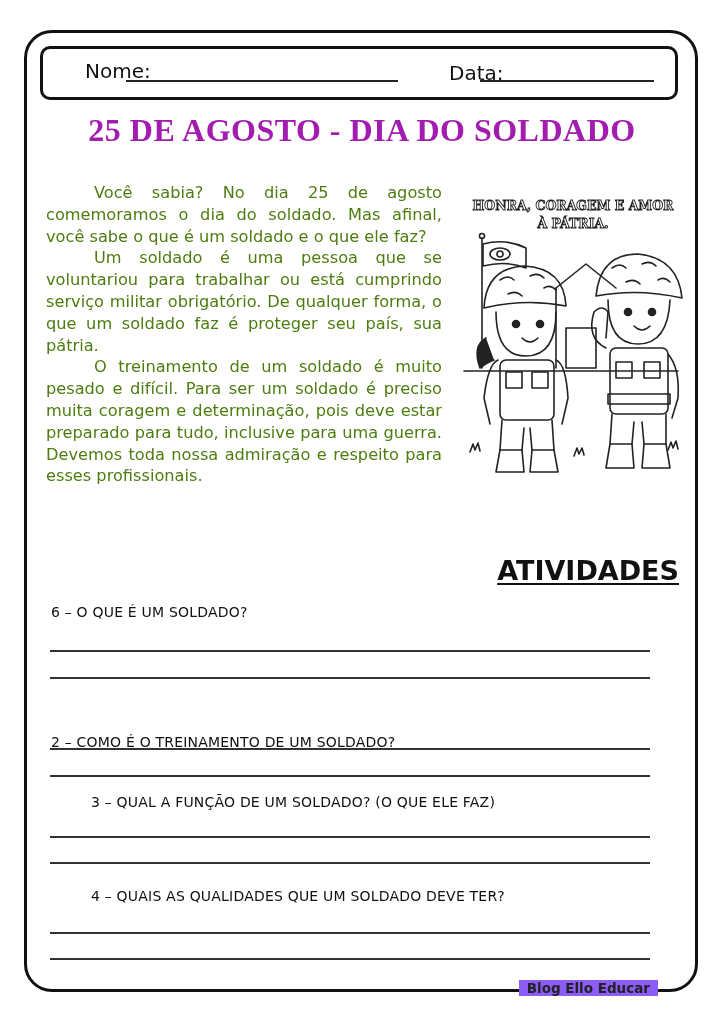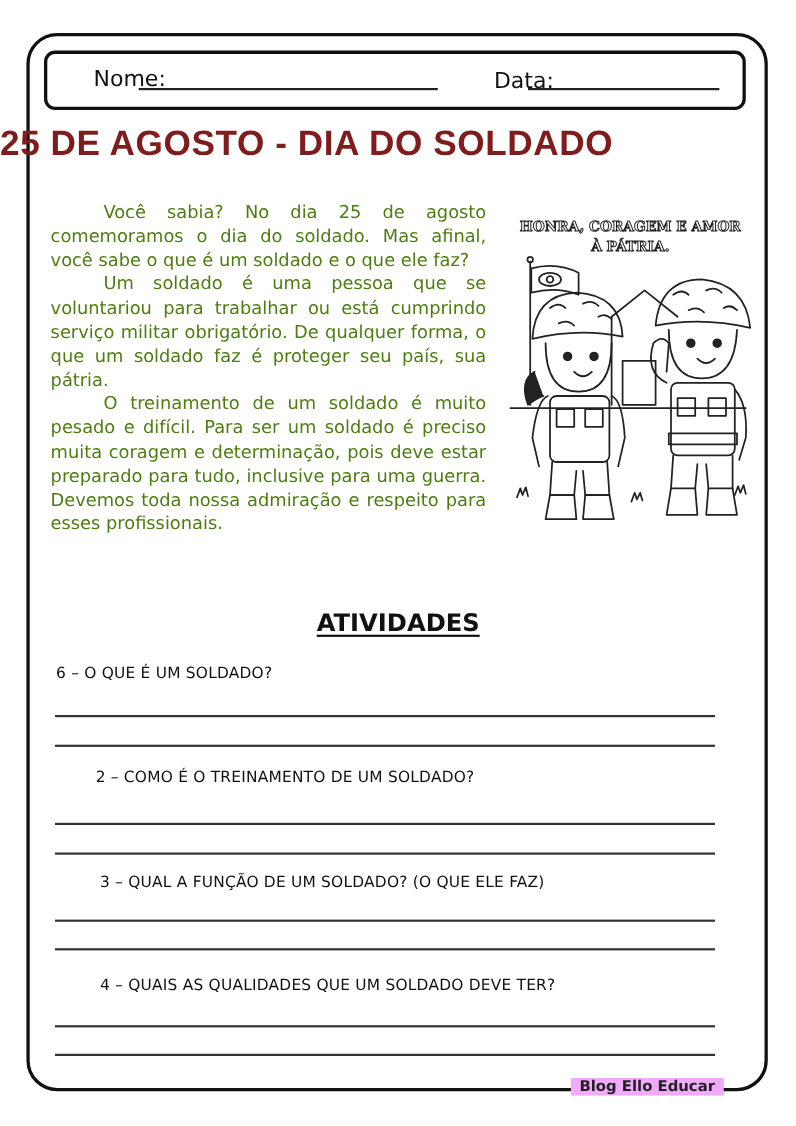--- a/index.html
+++ b/index.html
@@ -4,33 +4,33 @@
 <style>
   html, body { margin: 0; padding: 0; background: #ffffff; }
   body { width: 724px; height: 1024px; position: relative; overflow: hidden;
          font-family: "DejaVu Sans", sans-serif; color: #111; }
   .frame { position: absolute; left: 24px; top: 30px; width: 674px; height: 962px;
            border: 3px solid #111; border-radius: 28px; box-sizing: border-box; }
   .header-box { position: absolute; left: 40px; top: 46px; width: 638px; height: 54px;
                 border: 3px solid #111; border-radius: 10px; box-sizing: border-box; }
   .label { position: absolute; font-family: "DejaVu Sans", sans-serif; font-size: 20px; color: #111; margin-left: 33px; }
   .line { position: absolute; border-bottom: 2.5px solid #222; }
-  .title { position: absolute; left: 0; width: 724px; top: 112px; 
-           font-family: Liberation Sans, sans-serif; font-weight: bold; font-size: 32px;
-           letter-spacing: 0.5px; color: #7f1d1d; }
+  .title { position: absolute; left: 0; width: 724px; top: 112px; text-align: center;
+           font-family: Liberation Serif, serif; font-weight: bold; font-size: 32px;
+           letter-spacing: 0.5px; color: #a21caf; }
   .text { position: absolute; left: 46px; top: 182px; width: 396px; font-size: 16.2px;
           line-height: 21.8px; text-align: justify; color: #4d7c0f; }
   .text p { margin: 0; text-indent: 48px; }
   .illustration { position: absolute; left: 456px; top: 188px; width: 230px; height: 296px; }
-  .section { position: absolute; left: 0; width: 634px; top: 555px; text-align: center;
-             font-weight: bold; font-size: 22px; text-decoration: underline;
+  .section { position: absolute; left: 0; width: 634px; top: 555px; text-align: right;
+             font-weight: bold; font-size: 27px; text-decoration: underline;
              text-underline-offset: 3px; text-decoration-thickness: 2px; }
   .q { position: absolute; left: 51px; font-size: 14px; letter-spacing: 0.2px; color: #111; }
   .ans { position: absolute; left: 50px; width: 600px; border-bottom: 2px solid #333; }
-  .footer { position: absolute; right: 66px; top: 980px; background: #f0abfc; padding: 0 8px;
+  .footer { position: absolute; right: 66px; top: 980px; background: #8b5cf6; padding: 0 8px;
             font-weight: bold; font-size: 13.5px; color: #222; }
 </style>
 </head>
 <body>
 
 <div class="frame"></div>
 
 <div class="header-box"></div>
 <span class="label" style="left:52px; top:59px;">Nome:</span>
 <div class="line" style="left:126px; top:80px; width:272px;"></div>
@@ -102,21 +102,21 @@
     </g>
   </svg>
 </div>
 
 <div class="section" style="left:45px;">ATIVIDADES</div>
 
 <div class="q" style="top:604px;">6 – O QUE É UM SOLDADO?</div>
 <div class="ans" style="top:650px;"></div>
 <div class="ans" style="top:677px;"></div>
 
-<div class="q" style="top:699px;margin-left:36px;">2 – COMO É O TREINAMENTO DE UM SOLDADO?</div>
+<div class="q" style="top:734px;">2 – COMO É O TREINAMENTO DE UM SOLDADO?</div>
 <div class="ans" style="top:748px;"></div>
 <div class="ans" style="top:775px;"></div>
 
 <div class="q" style="top:794px;margin-left:40px;">3 – QUAL A FUNÇÃO DE UM SOLDADO? (O QUE ELE FAZ)</div>
 <div class="ans" style="top:836px;"></div>
 <div class="ans" style="top:862px;"></div>
 
 <div class="q" style="top:888px;margin-left:40px;">4 – QUAIS AS QUALIDADES QUE UM SOLDADO DEVE TER?</div>
 <div class="ans" style="top:932px;"></div>
 <div class="ans" style="top:958px;"></div>

